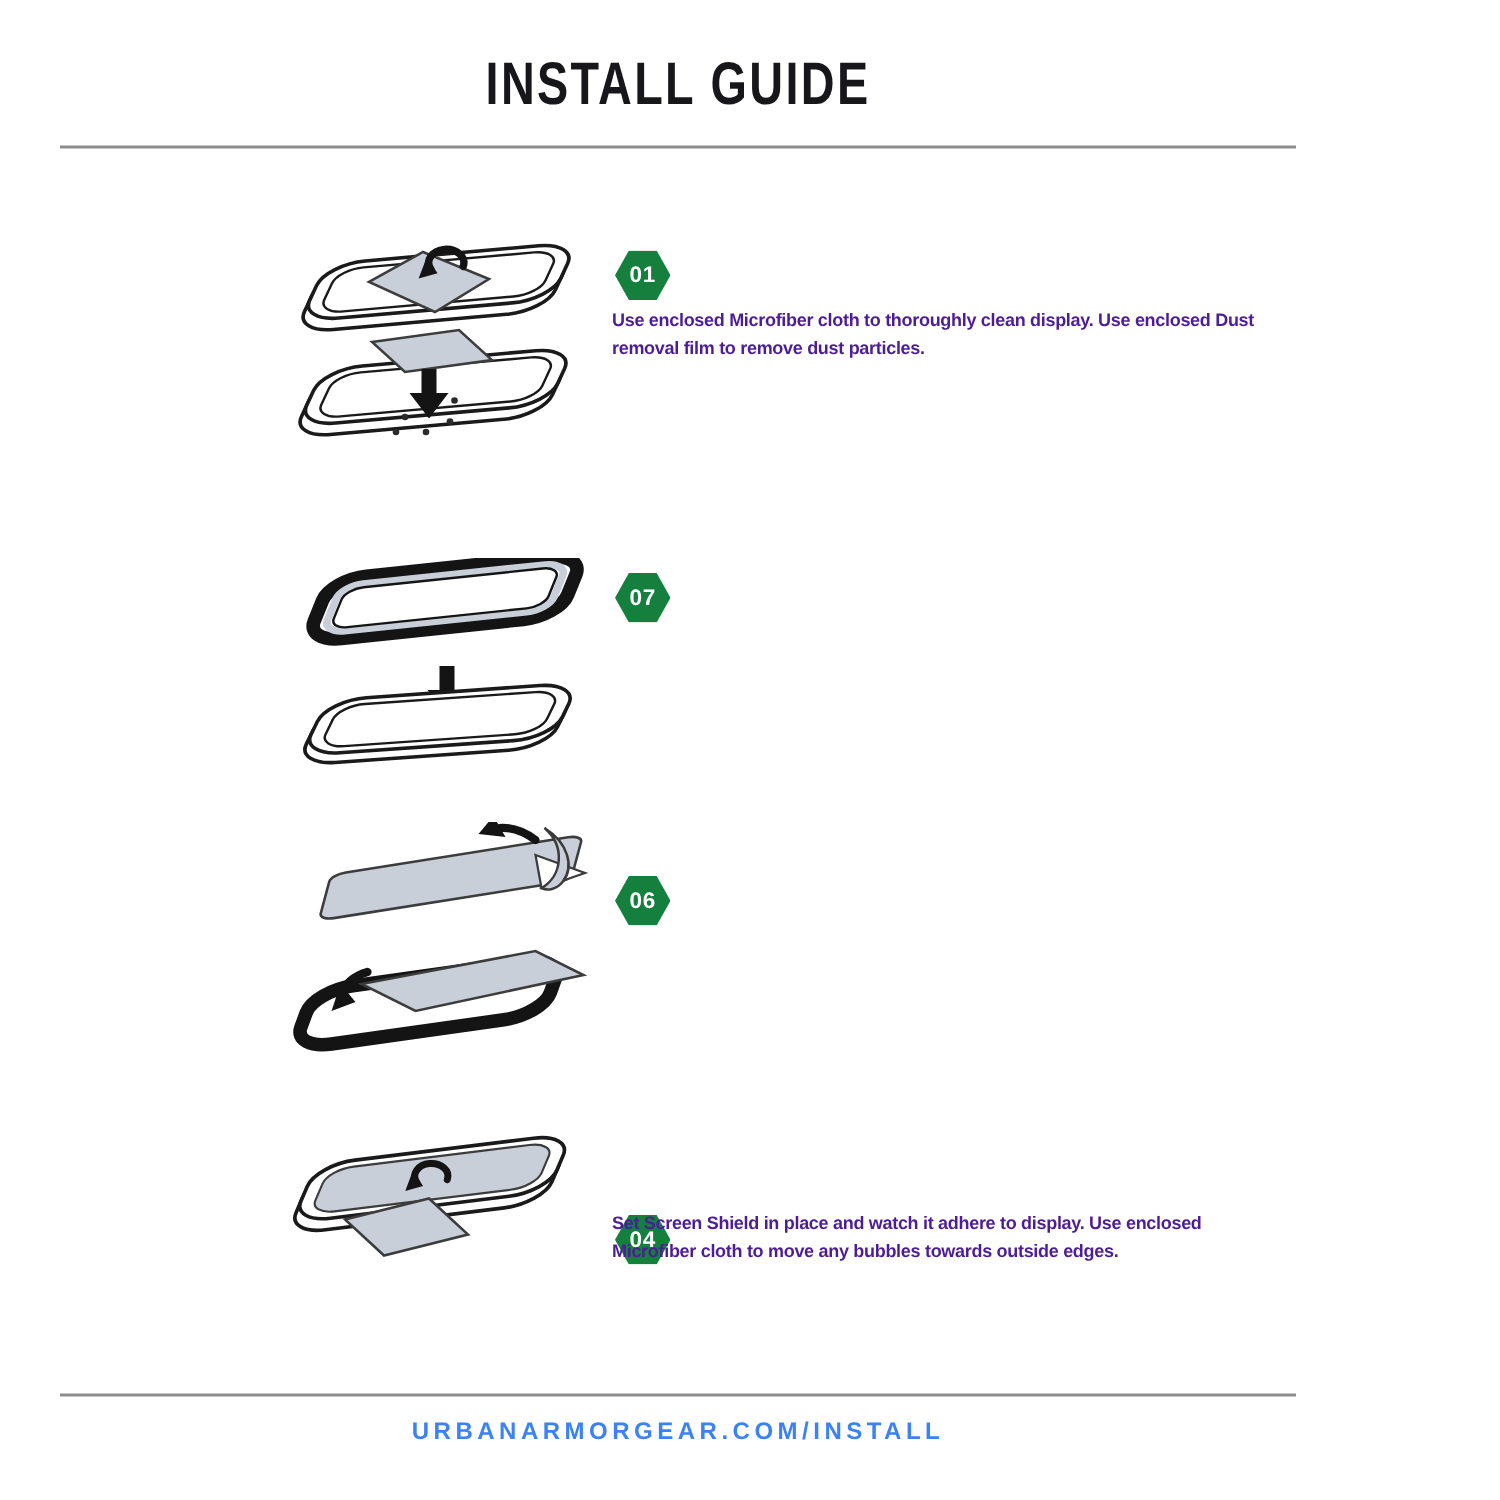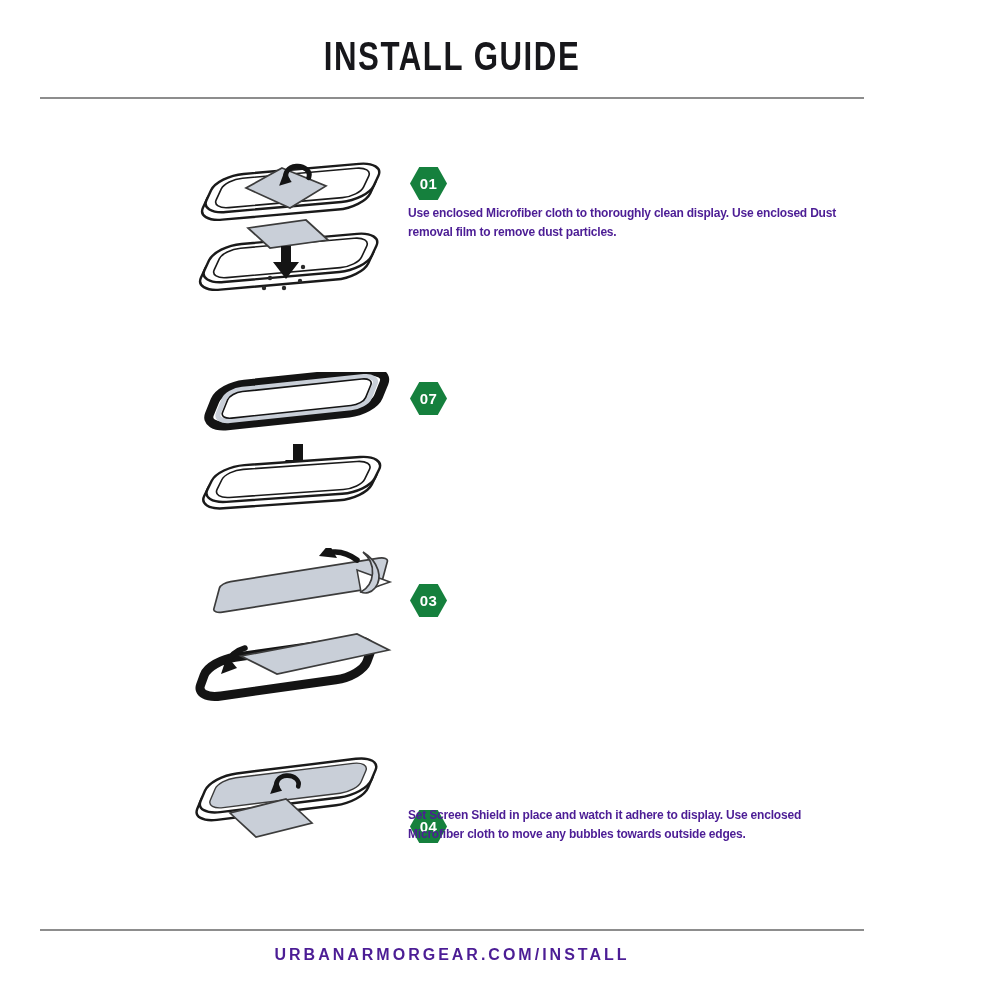--- a/index.html
+++ b/index.html
@@ -24,21 +24,21 @@
   .text-1{top:204px;width:437px;}
   .text-2{top:420px;width:460px;}
   .text-3{top:624px;width:412px;}
   .text-4{top:806px;width:404px;}
   .ill{position:absolute;}
   .ill-1{left:186px;top:156px;}
   .ill-2{left:190px;top:372px;}
   .ill-3{left:185px;top:548px;}
   .ill-4{left:186px;top:755px;}
   .footer-url{position:absolute;top:946px;left:0;right:0;text-align:center;
-              font-size:16px;font-weight:600;letter-spacing:3px;color:#4c1d95;}
+              font-size:16px;font-weight:600;letter-spacing:3px;color:#3b82f6;}
   
   .slab{fill:#ffffff;stroke:#1a1a1a;stroke-width:2.4;}
   .thin{fill:none;stroke:#1a1a1a;stroke-width:1.6;}
   .gfill{fill:#c9cfd8;stroke:#3c3c3c;stroke-width:1.7;}
   .gscreen{fill:#c9cfd8;stroke:#3c3c3c;stroke-width:1.4;}
   .ring{fill:#ffffff;stroke:#141414;stroke-width:9;}
   .glip{fill:none;stroke:#c9cfd8;stroke-width:5;}
   .innerline{fill:none;stroke:#141414;stroke-width:1.6;}
   .blk{fill:#141414;}
   .arrS{fill:none;stroke:#141414;stroke-width:5.5;stroke-linecap:round;}
@@ -129,21 +129,21 @@
         <rect x="22" y="2" width="168" height="70" rx="26" class="ring" vector-effect="non-scaling-stroke"></rect>
       </g>
     </g>
     <polygon class="gfill" points="56,108 172,86 204,102 92,126"></polygon>
     <g>
       <path class="arrS" d="M60,100 q-14,4 -18,16"></path>
       <polygon class="blk" points="36,126 52,120 42,108"></polygon>
     </g>
   </svg>
   <div class="badge badge-3">
-    <span>03</span>
+    <span>06</span>
   </div>
 
   <svg class="ill ill-4" width="202" height="112" viewBox="0 0 202 112">
     <g transform="translate(10,12) rotate(-7 95 30)">
       <g transform="skewX(-30) scale(1,0.52)">
         <rect x="18" y="14" width="172" height="70" rx="26" class="slab" vector-effect="non-scaling-stroke"></rect>
         <rect x="18" y="0" width="172" height="70" rx="26" class="slab" vector-effect="non-scaling-stroke"></rect>
         <rect x="28" y="8" width="152" height="54" rx="17" class="gscreen" vector-effect="non-scaling-stroke"></rect>
       </g>
     </g>

